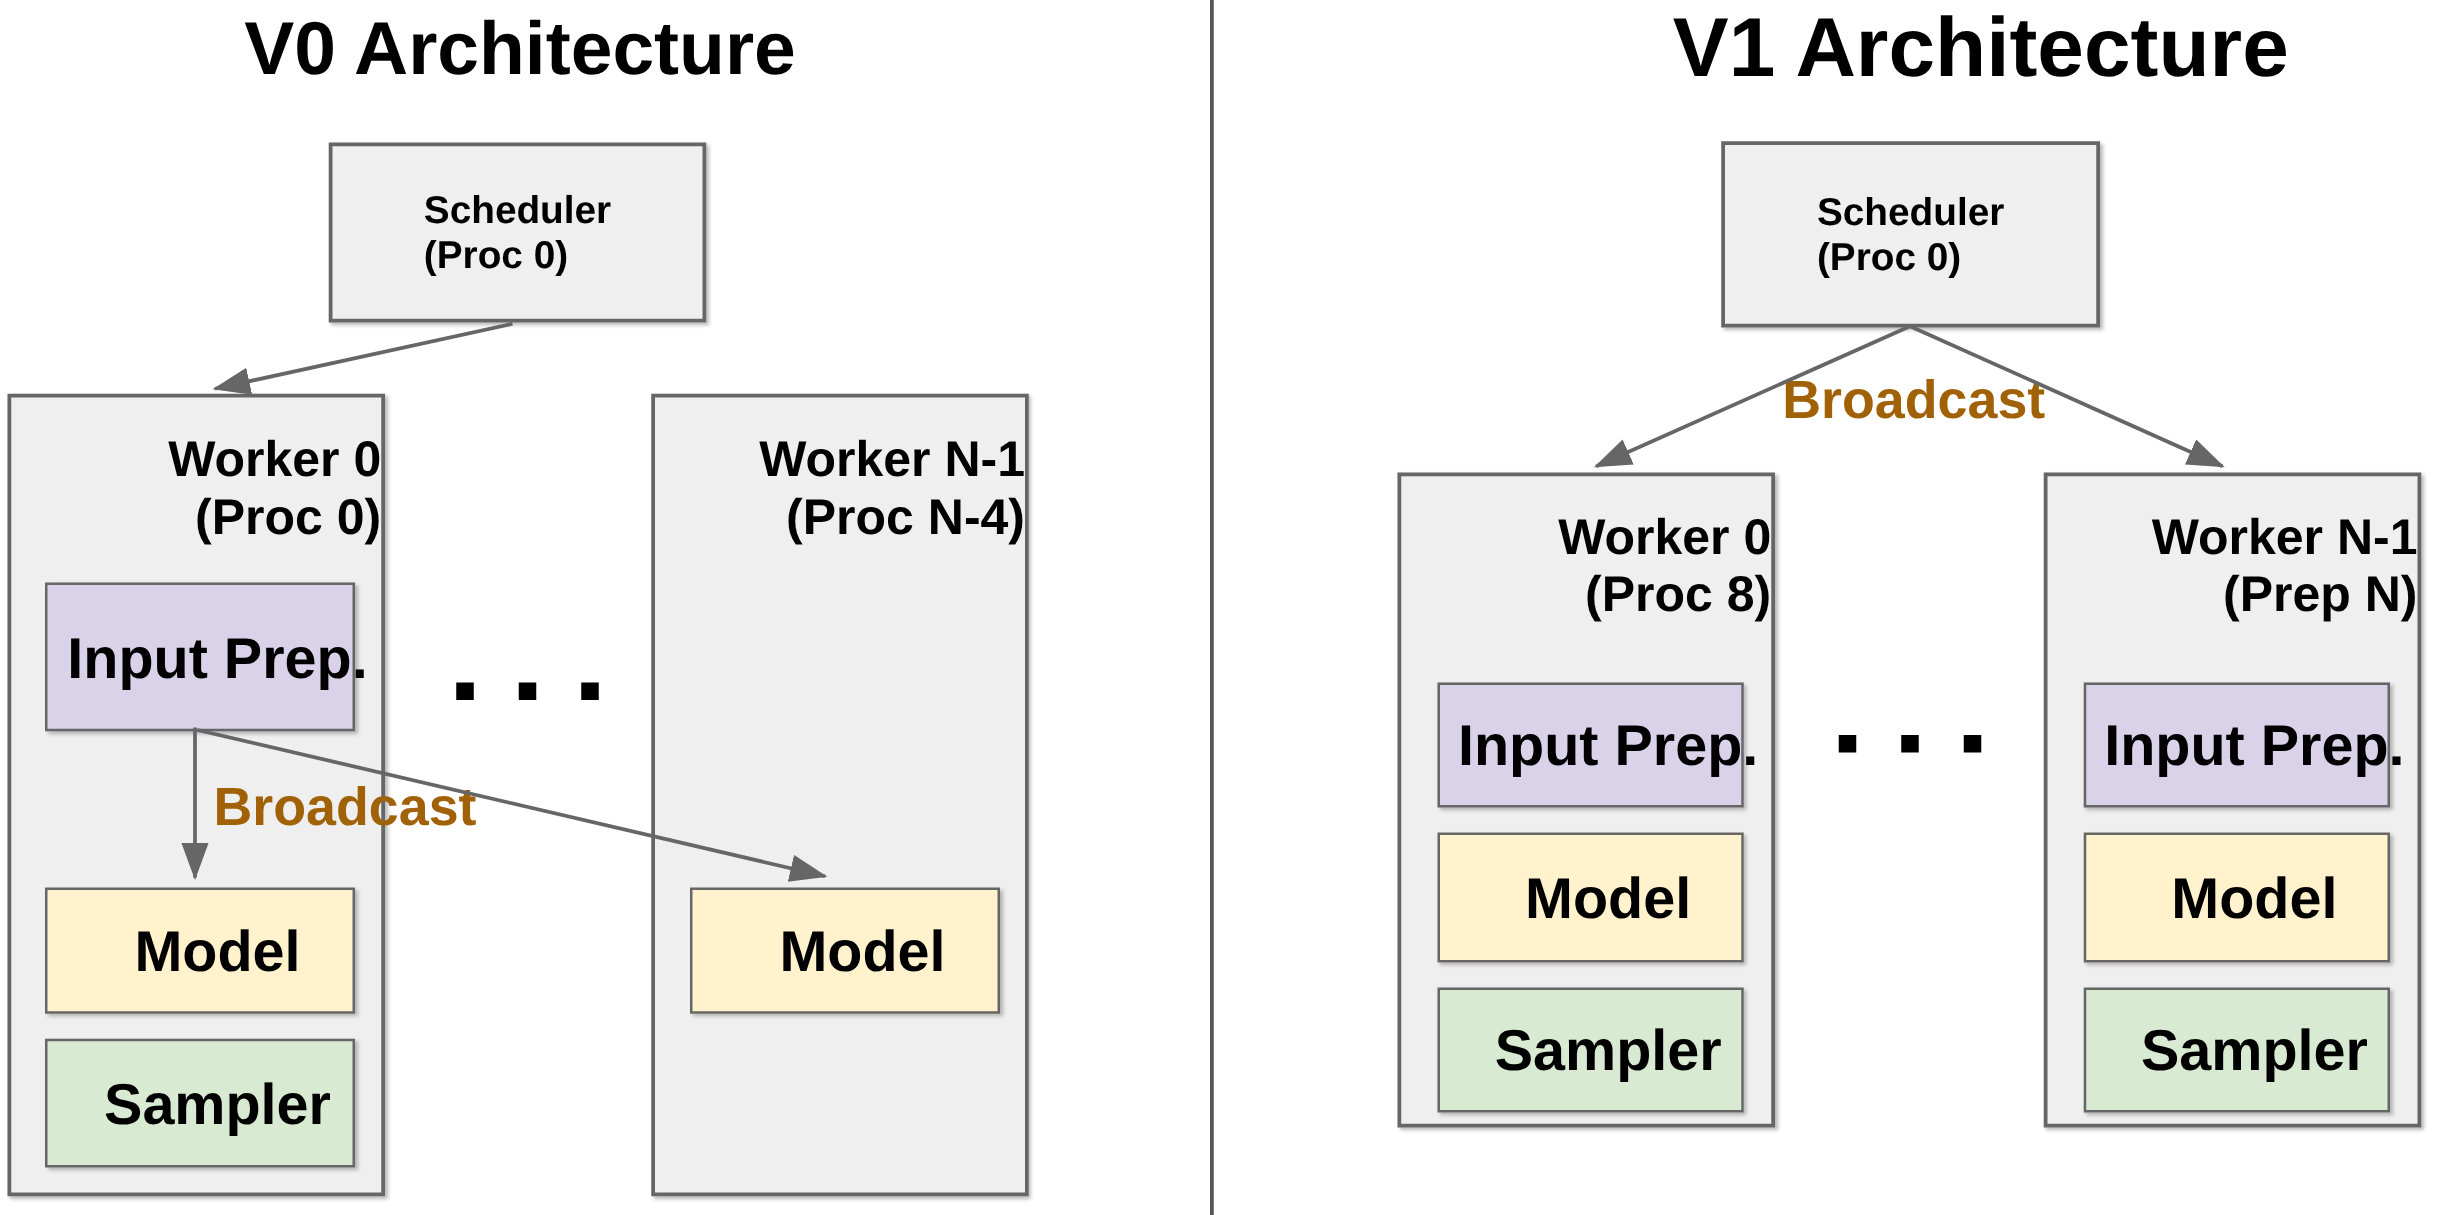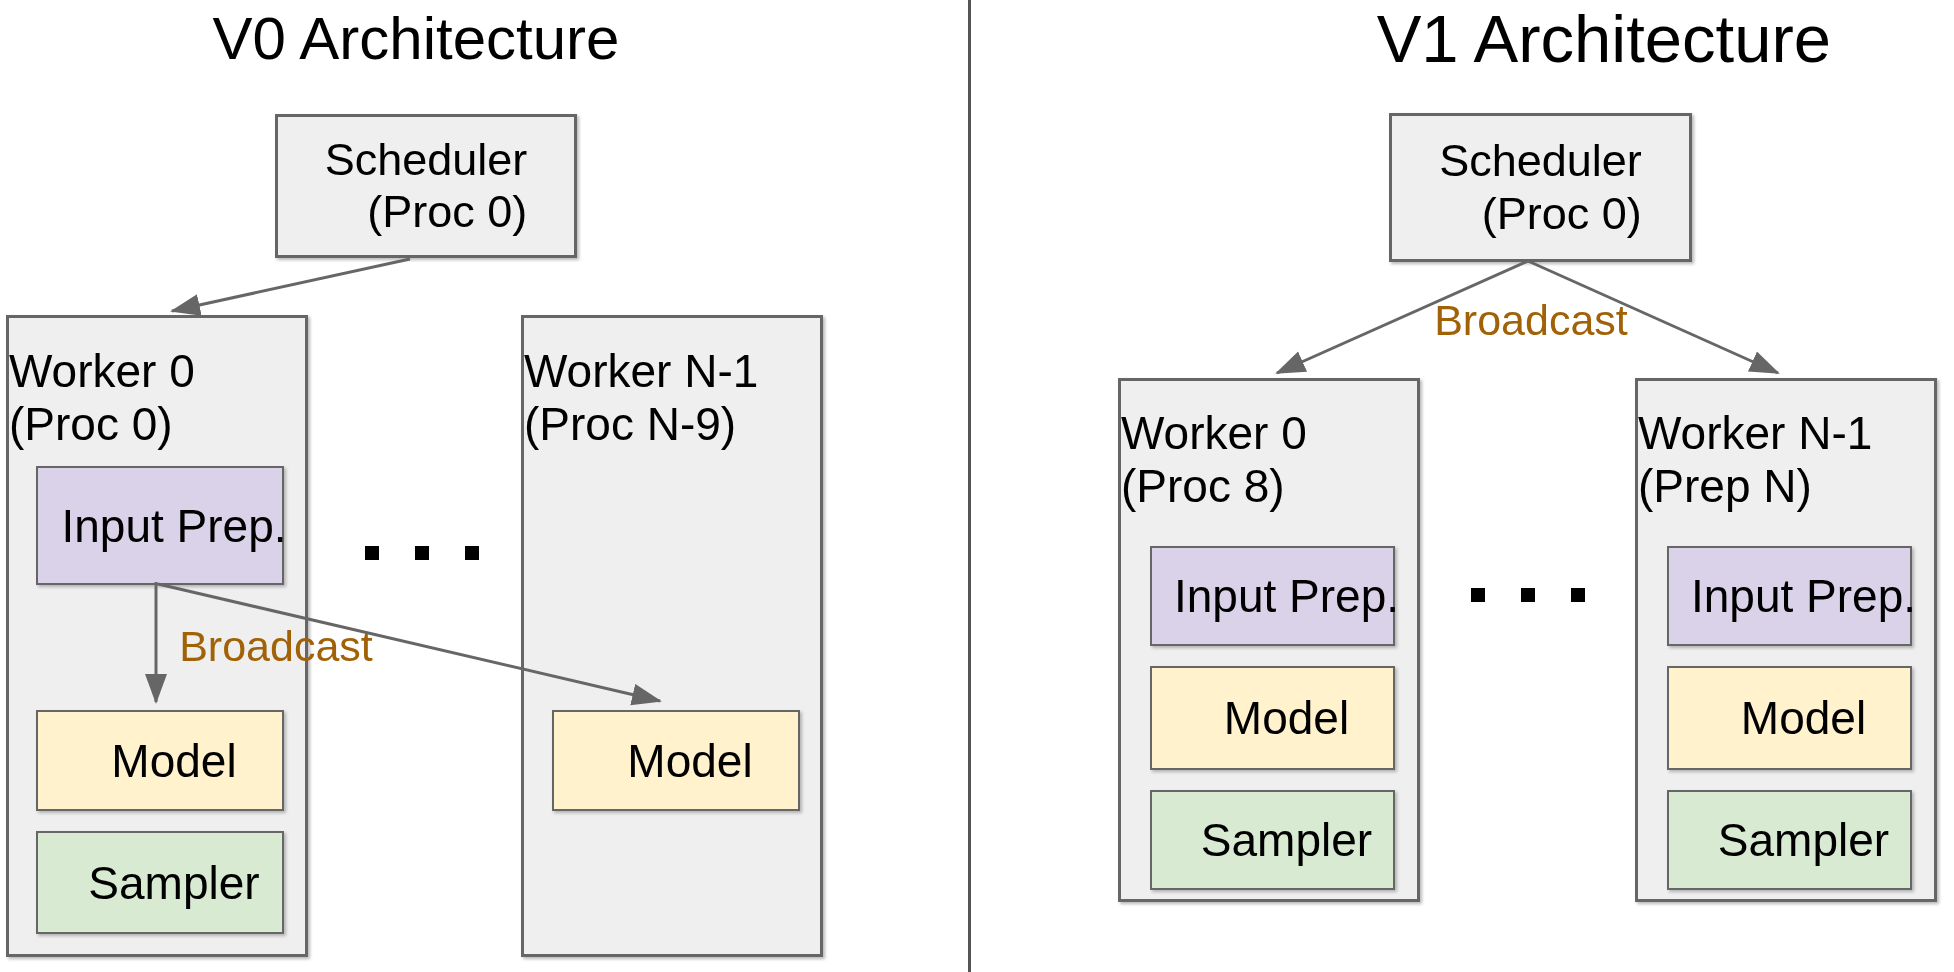--- a/index.html
+++ b/index.html
@@ -1,35 +1,35 @@
 <!DOCTYPE html>
 <html><head>
 <meta charset="utf-8">
 <style>
   html,body{margin:0;padding:0;background:#ffffff;}
   #canvas{
     position:relative;width:1954px;height:972px;background:#ffffff;overflow:hidden;
-    font-family:"Liberation Sans", sans-serif;color:#000;
+    font-family:"Liberation Sans", sans-serif;color:#000;font-weight:bold;
   }
   .abs{position:absolute;}
   .panel-title{
     font-size:60px;line-height:1.1;text-align:center;white-space:nowrap;color:#000;
   }
   .panel-title.v1{font-size:67px;text-align:right;}
   .box{
     position:absolute;box-sizing:border-box;border:3px solid #666666;background:#efefef;
     box-shadow:2px 2px 3px rgba(0,0,0,0.28);
   }
   .scheduler{
-    display:flex;align-items:center;justify-content:center;text-align:right;
-    font-size:45px;line-height:1.16;margin-left:12px;
+    display:flex;align-items:center;justify-content:center;text-align:left;
+    font-size:31px;line-height:1.16;
   }
   .worker{}
   .worker-title{
-    position:absolute;left:0;right:0;text-align:left;font-size:46px;line-height:1.16;
+    position:absolute;left:0;right:0;text-align:right;font-size:40px;line-height:1.16;
   }
   .inner-box{
     position:absolute;box-sizing:border-box;border:2px solid #666666;
     display:flex;align-items:center;justify-content:center;
     font-size:46px;white-space:nowrap;box-shadow:2px 2px 3px rgba(0,0,0,0.25);padding-left:28px;
   }
   .fill-purple{background:#d9d2e9;}
   .fill-yellow{background:#fff2cc;}
   .fill-green{background:#d9ead3;}
   .broadcast{
@@ -66,21 +66,21 @@
       <span>Model</span>
     </div>
     <div class="inner-box fill-green" style="left:27px;top:513px;width:248px;height:103px;">
       <span>Sampler</span>
     </div>
   </div>
 
   <div class="box worker" style="left:521px;top:315px;width:302px;height:642px;">
     <div class="worker-title" style="top:27px;">
       <div>Worker N-1</div>
-      <div>(Proc N-9)</div>
+      <div>(Proc N-4)</div>
     </div>
     <div class="inner-box fill-yellow" style="left:28px;top:392px;width:248px;height:101px;">
       <span>Model</span>
     </div>
   </div>
 
   <div class="dots" style="left:365px;top:546px;">
     <span class="dot"></span>
     <span class="dot"></span>
     <span class="dot"></span>

